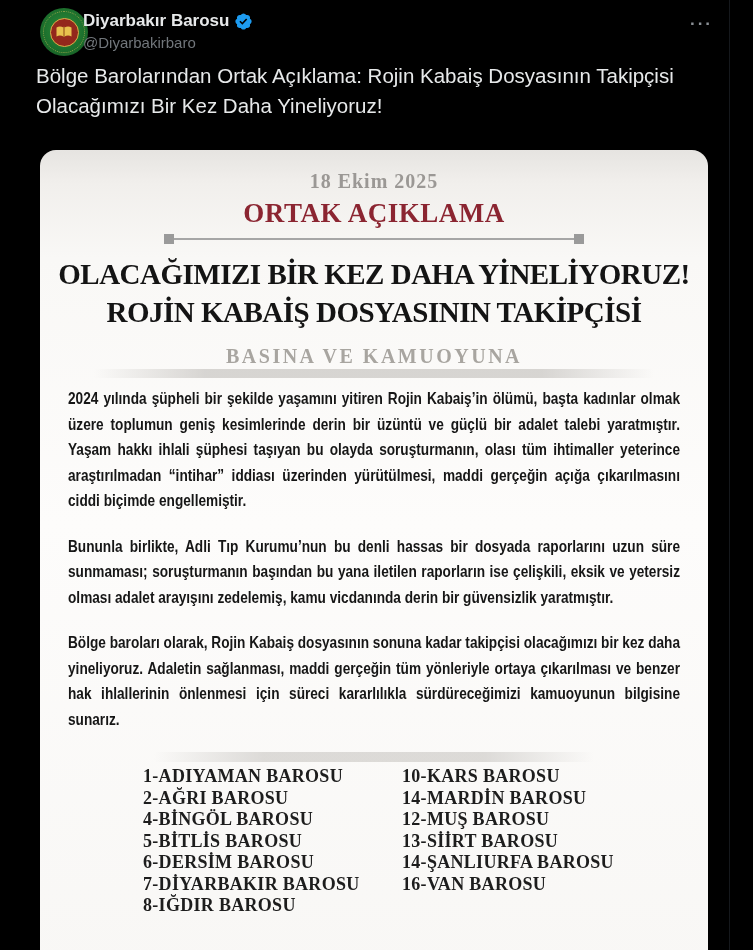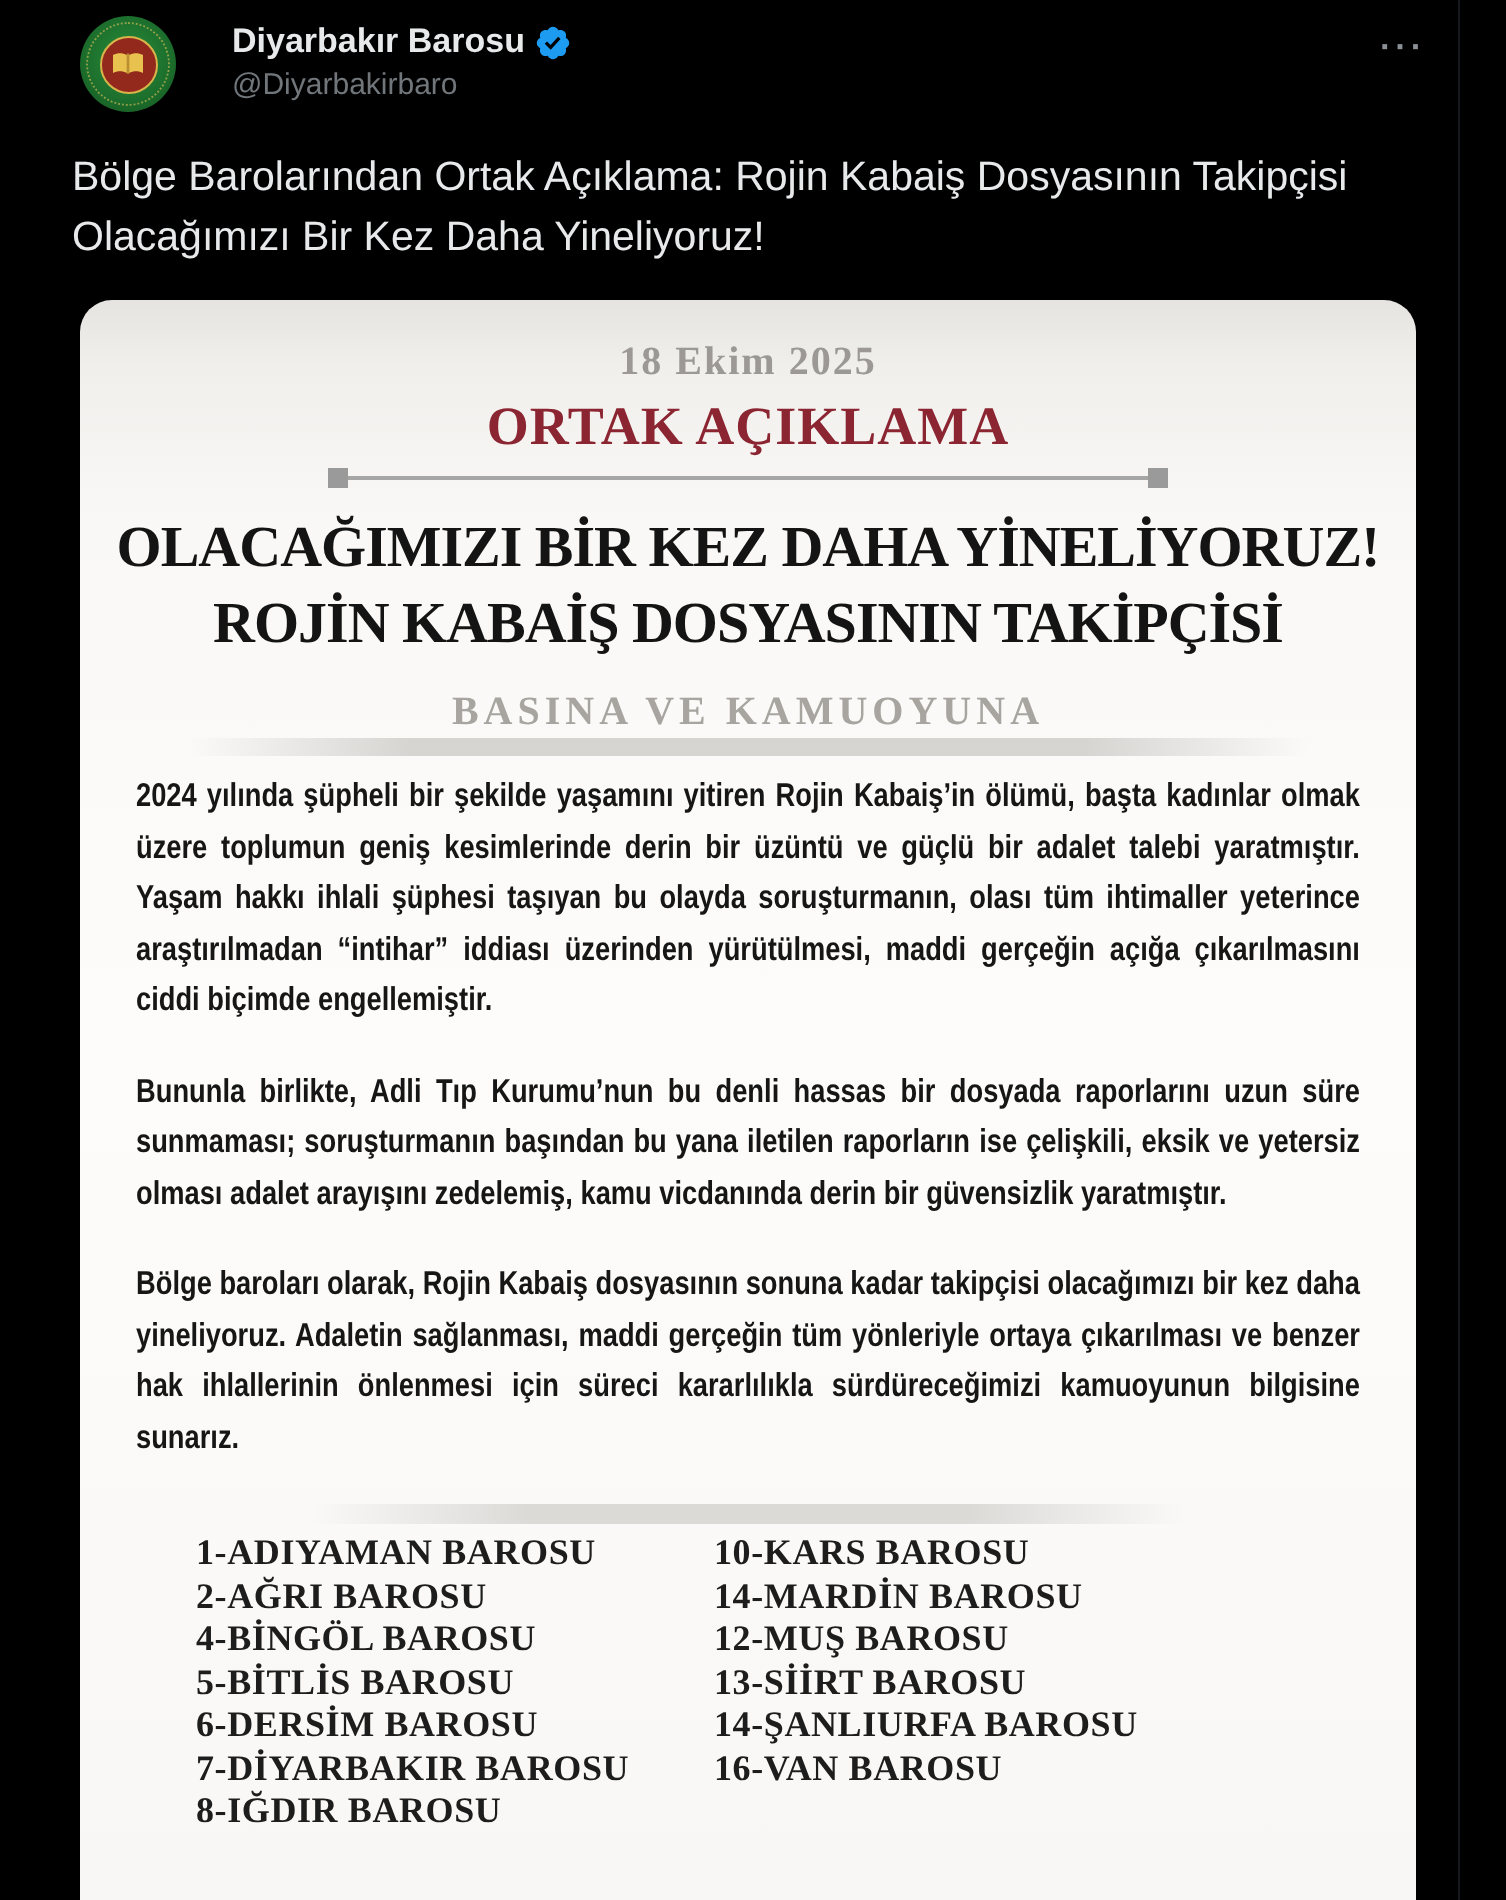--- a/index.html
+++ b/index.html
@@ -11,30 +11,30 @@
   }
   .col-border{ position:absolute; left:729px; top:0; width:1px; height:100%; background:#15181c; }
 
   
   .avatar{ position:absolute; left:40px; top:8px; width:48px; height:48px; border-radius:50%;
     background:radial-gradient(circle at 50% 45%, #2a8f3c 0%, #1c6e2c 60%, #14521f 100%);
     display:flex; align-items:center; justify-content:center; cursor:pointer; }
   .avatar-core{ width:29px; height:29px; border-radius:50%; background:#93281c;
     border:1.5px solid #d8b44a; display:flex; align-items:center; justify-content:center; }
   .avatar-ringtext{ position:absolute; inset:3px; border-radius:50%; border:1px dotted rgba(236,202,96,.55); }
-  .author-block{ position:absolute; left:116px; top:11px; }
+  .author-block{ position:absolute; left:83px; top:11px; }
   .name-row{ display:flex; align-items:center; gap:5px; }
   .author-name{ font-size:17px; font-weight:700; color:#e7e9ea; cursor:pointer; }
   .verified{ width:19px; height:19px; display:inline-flex; }
   .handle{ font-size:15px; color:#71767b; margin-top:3px; cursor:pointer; }
   .more-button{ position:absolute; right:36px; top:10px; color:#8b9096; font-size:17px;
     font-weight:700; letter-spacing:2px; cursor:pointer; padding:4px; }
 
   
-  .tweet-text{ position:absolute; left:36px; top:74px; width:702px;
+  .tweet-text{ position:absolute; left:36px; top:61px; width:702px;
     font-size:20.5px; line-height:30px; color:#e7e9ea; font-weight:400; }
 
   
   .tweet-image{ position:absolute; left:40px; top:150px; width:668px; height:830px;
     border-radius:16px; overflow:hidden; cursor:pointer;
     background:linear-gradient(180deg,#e6e4e1 0%, #f1efec 4%, #f9f8f6 13%, #fdfcfb 45%, #f8f7f5 100%); }
   .doc{ position:absolute; inset:0; text-align:center; color:#1b1b1b; padding-top:20px;
     font-family:"Liberation Serif", serif; }
   .doc-date{ font-size:20px; line-height:22px; font-weight:700; color:#9b9895; letter-spacing:1px; }
   .doc-header{ margin-top:5px; font-size:27px; line-height:33px; font-weight:700;
@@ -50,21 +50,21 @@
   .band{ height:9px; margin:1px auto 0; }
   .band-subtitle{ width:560px;
     background:linear-gradient(90deg, rgba(185,182,178,0) 0%, rgba(185,182,178,.55) 20%, rgba(185,182,178,.55) 80%, rgba(185,182,178,0) 100%); }
   .band-prelist{ width:440px; height:10px; margin:0 auto;
     background:linear-gradient(90deg, rgba(190,187,183,0) 0%, rgba(190,187,183,.5) 25%, rgba(190,187,183,.5) 75%, rgba(190,187,183,0) 100%); }
   .doc-paragraphs{ margin:8px 0 0 28px; width:740px; transform:scaleX(0.827);
     transform-origin:0 0; text-align:justify;
     font-family:"Liberation Sans", sans-serif; font-weight:700;
     font-size:16.5px; line-height:25.5px; color:#161616; }
   .doc-paragraphs p{ margin:0 0 20px 0; }
-  .signatories{ display:flex; margin-top:4px; padding-left:58px; text-align:left; }
+  .signatories{ display:flex; margin-top:4px; padding-left:103px; text-align:left; }
   .sig-col{ width:259px; }
   .sig-col.right{ width:300px; }
   .sig-item{ font-family:"Liberation Serif", serif; font-weight:700; font-size:18px;
     line-height:21.5px; color:#1d1d1d; letter-spacing:.3px; white-space:nowrap; }
 </style>
 </head>
 <body>
 
 <div class="app">
   <div class="col-border"></div>

